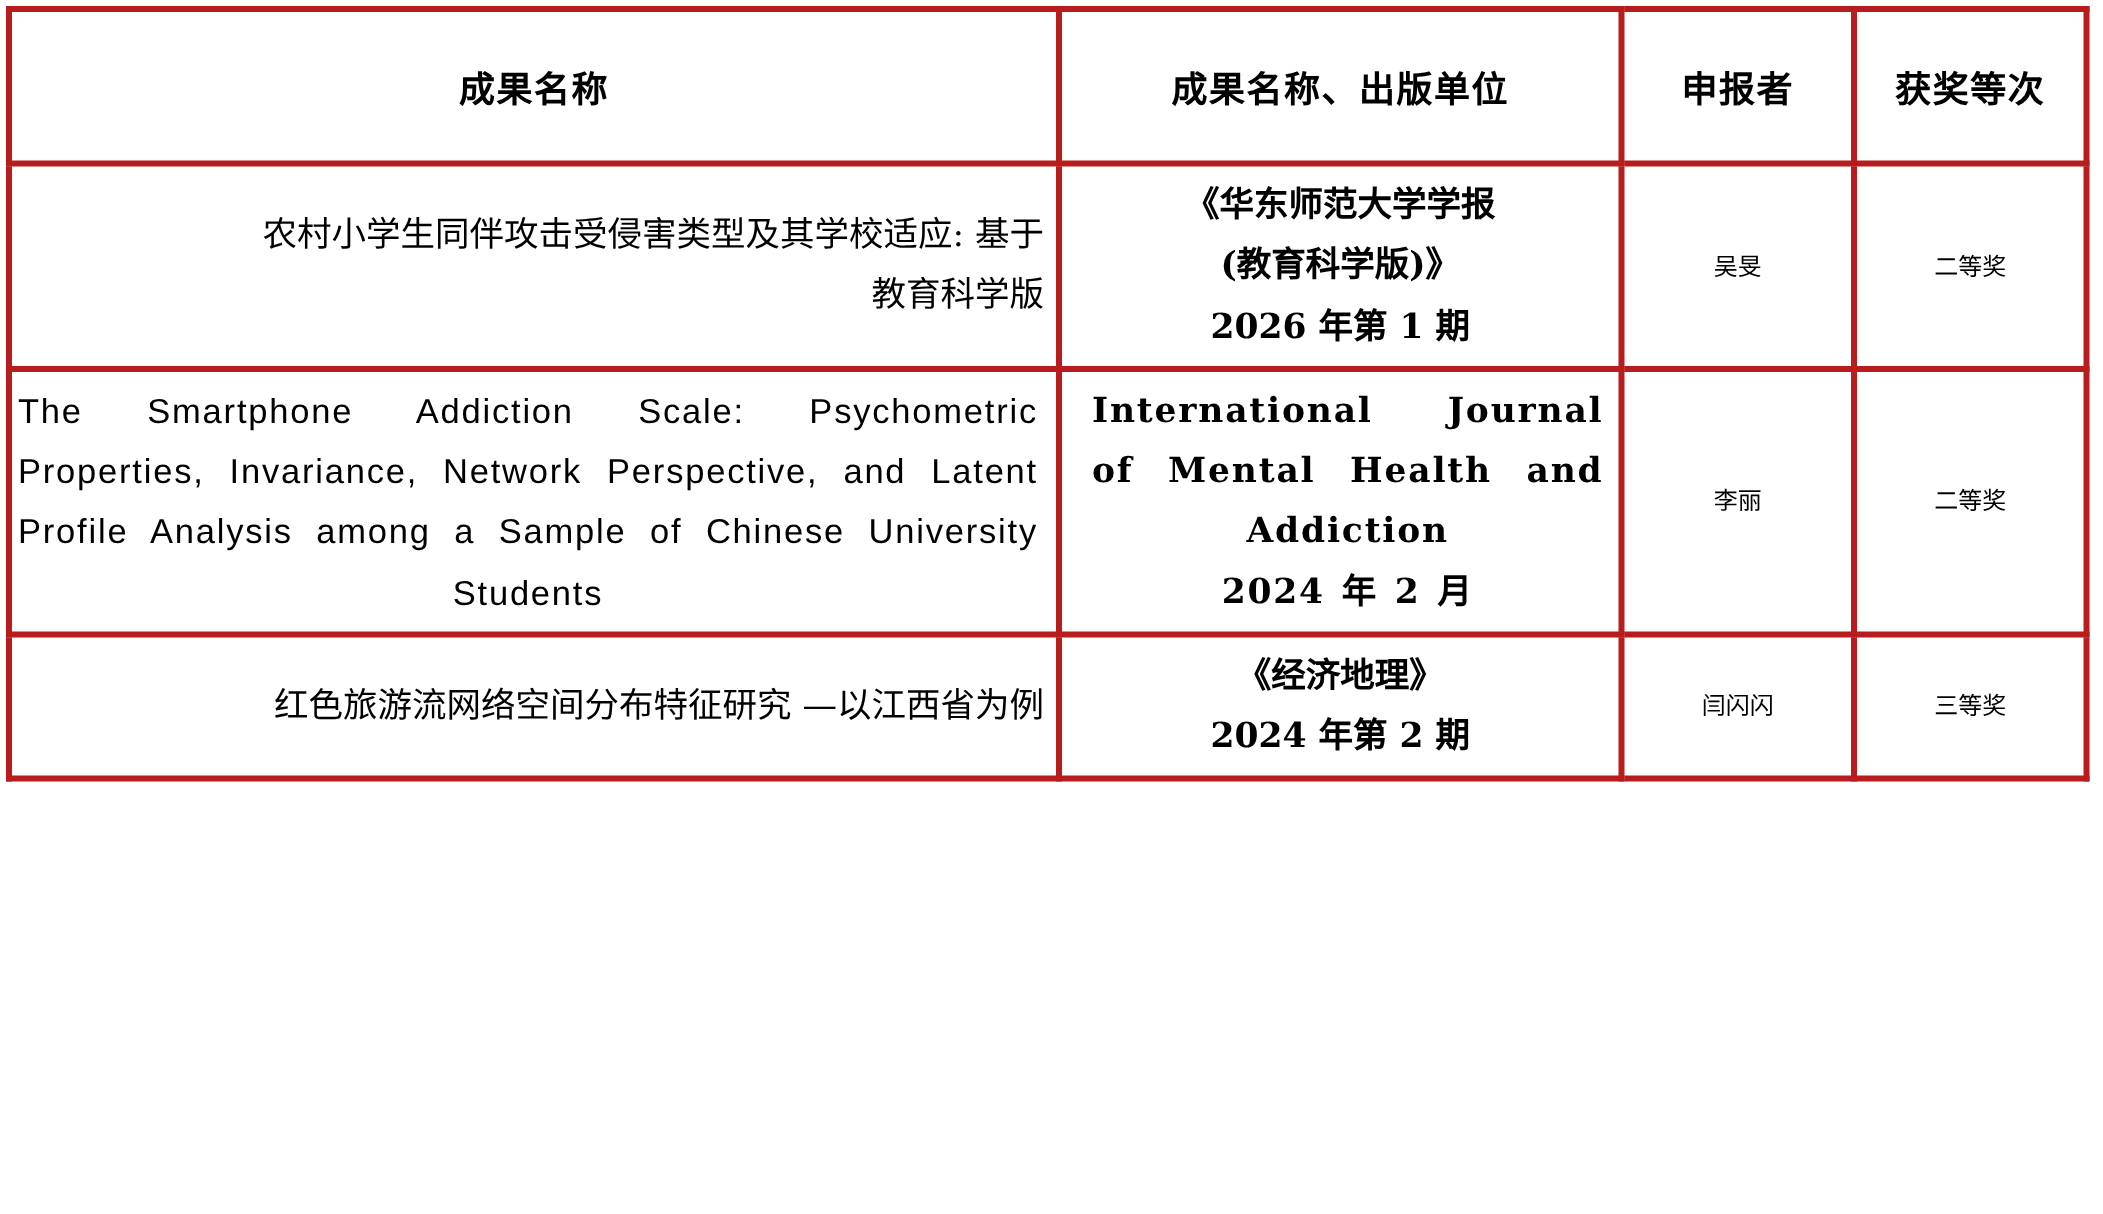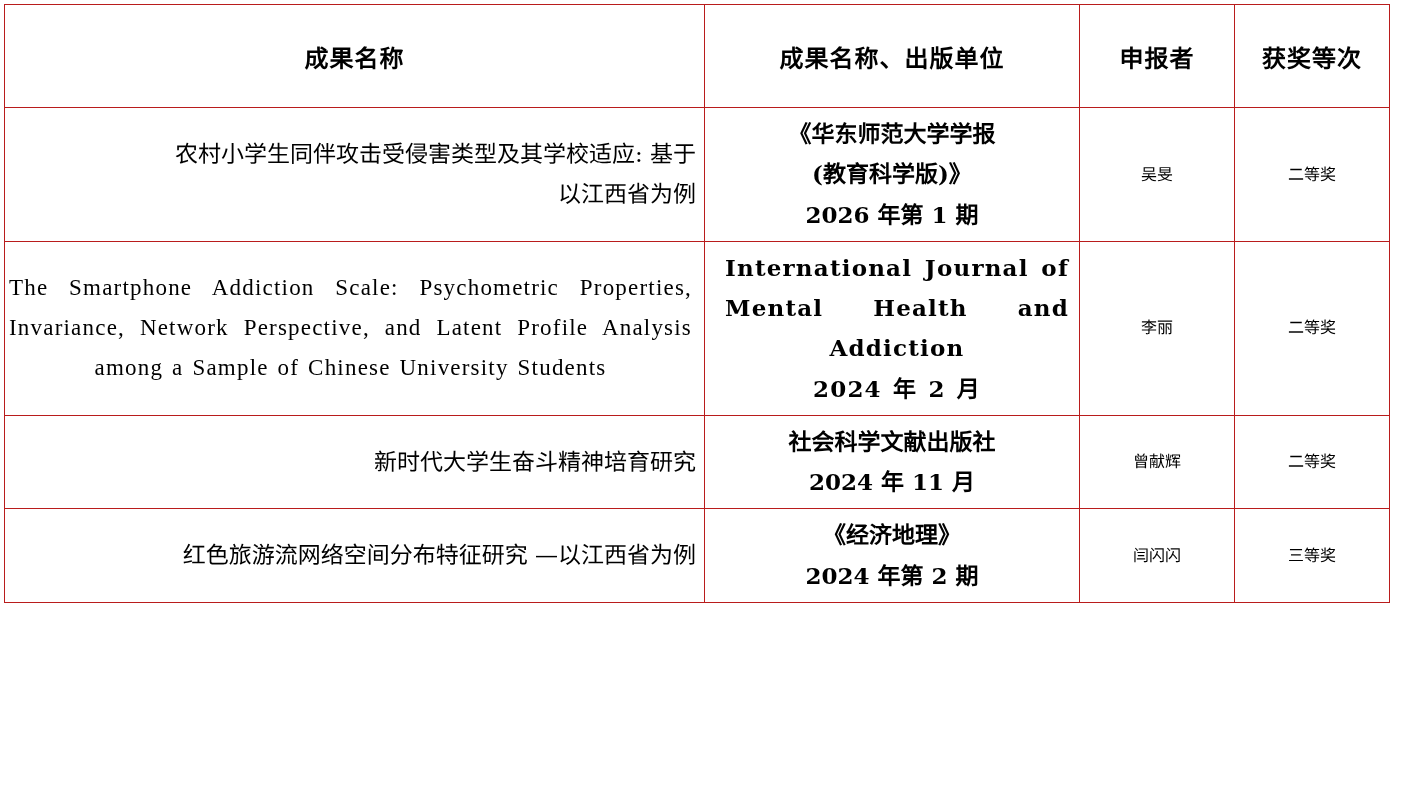--- a/index.html
+++ b/index.html
@@ -22,21 +22,21 @@
     padding: 4px 10px 0 4px;
   }
   table.results {
     border-collapse: collapse;
     table-layout: fixed;
     width: 1385px;
     margin: 0;
   }
   table.results td,
   table.results th {
-    border: 1px solid #b91c1c;
+    border: 4px solid #b91c1c;
     vertical-align: middle;
     padding: 6px 8px;
     box-sizing: border-box;
   }
   
   col.c-name   { width: 700px; }
   col.c-source { width: 375px; }
   col.c-author { width: 155px; }
   col.c-award  { width: 155px; }
 
@@ -46,21 +46,21 @@
     text-align: center;
     height: 103px;
     letter-spacing: 1px;
   }
   .cell-name {
     font-size: 23px;
     line-height: 1.75;
     text-align: right;
   }
   .cell-name.latin {
-    font-family: Liberation Serif, serif;
+    font-family: Liberation Sans, sans-serif;
     text-align: justify;
     text-align-last: center;
     letter-spacing: 1.2px;
     word-spacing: 2px;
     padding-left: 4px;
     padding-right: 12px;
   }
   .cell-source {
     font-size: 23px;
     line-height: 1.75;
@@ -98,21 +98,21 @@
         <th>成果名称</th>
         <th>成果名称、出版单位</th>
         <th>申报者</th>
         <th>获奖等次</th>
       </tr>
     </thead>
     <tbody id="tbody">
         <tr>
           <td class="cell-name">
             <span class="line">农村小学生同伴攻击受侵害类型及其学校适应: 基于</span>
-            <span class="line">以江西省为例</span>
+            <span class="line">教育科学版</span>
           </td>
           <td class="cell-source">
             <span class="line">《华东师范大学学报</span>
             <span class="line">(教育科学版)》</span>
             <span class="line">2026 年第 1 期</span>
           </td>
           <td class="cell-author">吴旻</td>
           <td class="cell-award">二等奖</td>
         </tr>
         <tr>
@@ -121,31 +121,20 @@
           </td>
           <td class="cell-source latin">
             <span class="line">International Journal of Mental Health and Addiction</span>
             <span class="line">2024 年 2 月</span>
           </td>
           <td class="cell-author">李丽</td>
           <td class="cell-award">二等奖</td>
         </tr>
         <tr>
           <td class="cell-name">
-            <span class="line">新时代大学生奋斗精神培育研究</span>
-          </td>
-          <td class="cell-source">
-            <span class="line">社会科学文献出版社</span>
-            <span class="line">2024 年 11 月</span>
-          </td>
-          <td class="cell-author">曾献辉</td>
-          <td class="cell-award">二等奖</td>
-        </tr>
-        <tr>
-          <td class="cell-name">
             <span class="line">红色旅游流网络空间分布特征研究 —以江西省为例</span>
           </td>
           <td class="cell-source">
             <span class="line">《经济地理》</span>
             <span class="line">2024 年第 2 期</span>
           </td>
           <td class="cell-author">闫闪闪</td>
           <td class="cell-award">三等奖</td>
         </tr>
       </tbody>

